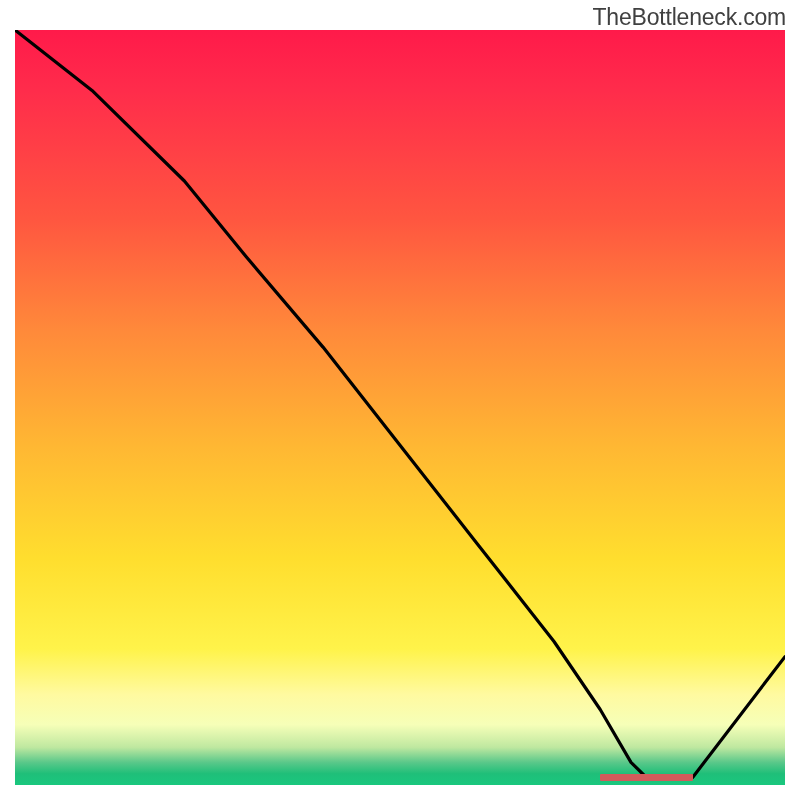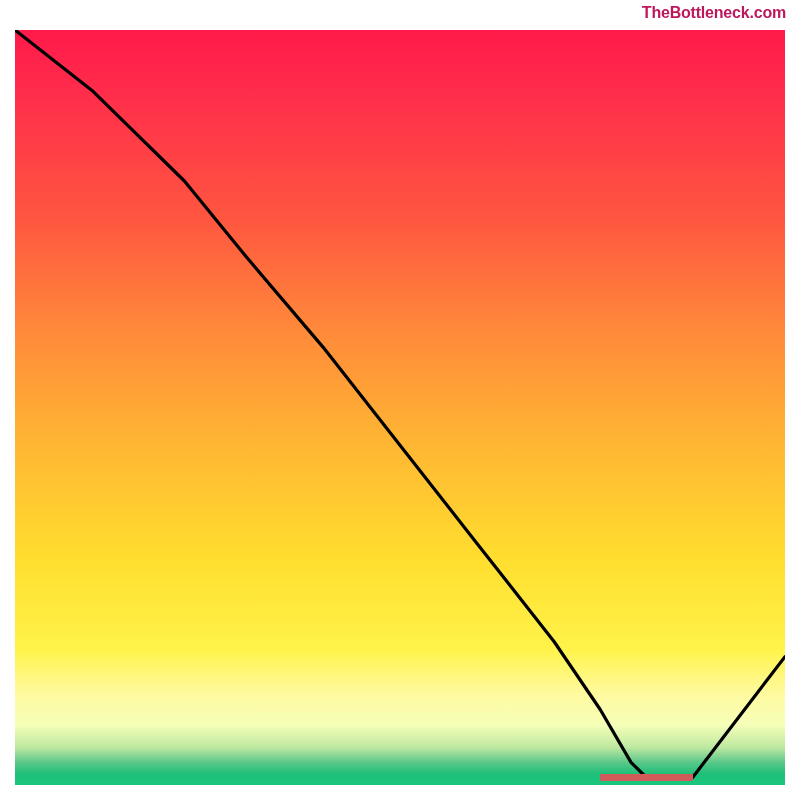--- a/index.html
+++ b/index.html
@@ -42,23 +42,23 @@
       #bfe8a0 95%,
       #5ac88a 97%,
       #1fbf79 98.5%,
       #19c77e 100%
     );
   }
   .watermark {
     position: absolute;
     top: 4px;
     right: 14px;
-    font-size: 16px;
-    font-weight: 700;
-    color: #be185d;
+    font-size: 23px;
+    font-weight: 400;
+    color: #404040;
     letter-spacing: -0.2px;
   }
   svg.curve {
     position: absolute;
     inset: 0;
     width: 100%;
     height: 100%;
   }
   .marker {
     position: absolute;

